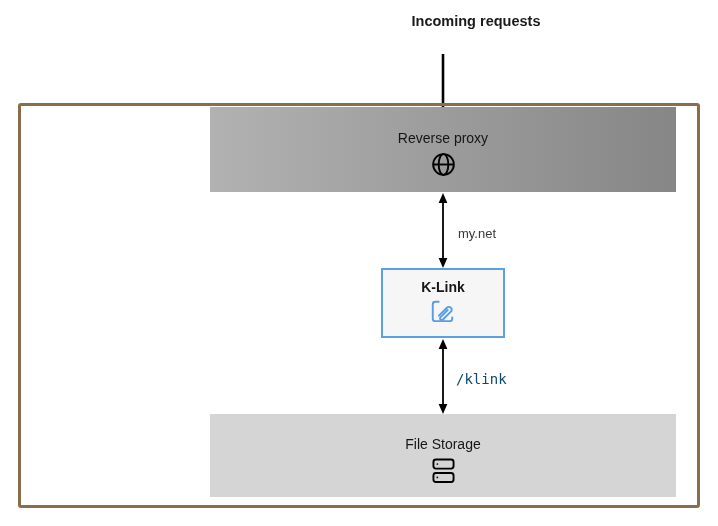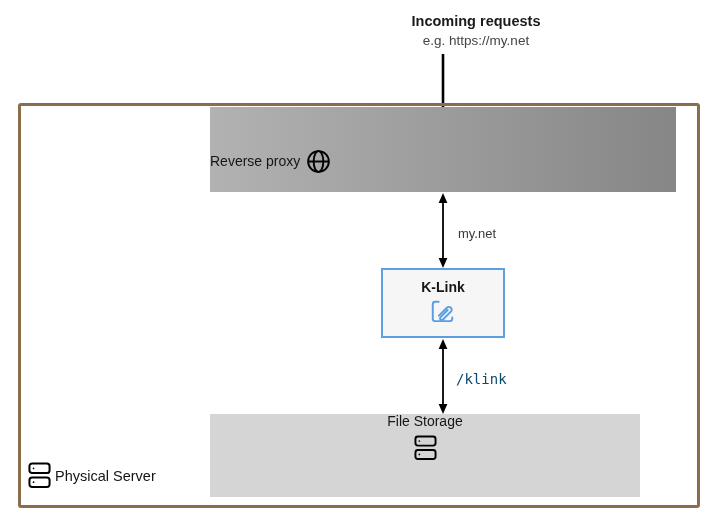--- a/index.html
+++ b/index.html
@@ -45,29 +45,29 @@
     border:3px solid var(--outer-border);
     border-radius:3px;
     background:transparent;
   }
 
   
   .proxy-bar{
     left:210px;top:107px;
     width:466px;height:85px;
     background:linear-gradient(to right,var(--proxy-grad-left),var(--proxy-grad-right));
-    display:flex;flex-direction:row;align-items:center;
+    display:flex;flex-direction:column;align-items:center;
     padding-top:24px;gap:5px;
   }
   .storage-bar{
     left:210px;top:414px;
-    width:430px;height:83px;
+    width:466px;height:83px;
     background:var(--storage-bg);
     display:flex;flex-direction:column;align-items:center;
-    gap:5px;
+    padding-top:23px;gap:5px;
   }
   .bar-label{font-size:14px;color:#161616;line-height:1.1;}
 
   
   .klink-box{
     left:381px;top:268px;
     width:124px;height:70px;
     background:var(--klink-bg);
     border:2px solid var(--klink-border);
     display:flex;flex-direction:column;align-items:center;
@@ -93,21 +93,20 @@
 
   svg{display:block;}
 </style>
 </head>
 <body>
 
 <div class="stage">
 
   <div class="abs top-label">
     <div class="t1">Incoming requests</div>
-    <div class="t2">e.g. https://my.net</div>
   </div>
 
   <svg class="abs" style="left:434px;top:54px;" width="18" height="75" viewBox="0 0 18 75">
     <line x1="9" y1="0" x2="9" y2="57" stroke="#000" stroke-width="2.6"></line>
     <polygon points="2,55 16,55 9,74" fill="#000"></polygon>
   </svg>
 
   <div class="abs outer-box"></div>
 
   <div class="abs proxy-bar">
@@ -144,23 +143,14 @@
   <div class="abs storage-bar">
     <div class="bar-label">File Storage</div>
     <svg width="23" height="28" viewBox="0 0 24 27" fill="none" stroke="#000" stroke-width="2">
       <rect x="1.5" y="1.5" width="21" height="9.5" rx="2.6"></rect>
       <rect x="1.5" y="15.5" width="21" height="9.5" rx="2.6"></rect>
       <circle cx="5.6" cy="6.2" r="0.9" fill="#000" stroke="none"></circle>
       <circle cx="5.6" cy="20.2" r="0.9" fill="#000" stroke="none"></circle>
     </svg>
   </div>
 
-  <div class="abs legend">
-    <svg width="23" height="29" viewBox="0 0 24 28" fill="none" stroke="#000" stroke-width="2.1">
-      <rect x="1.5" y="1.5" width="21" height="10" rx="2.8"></rect>
-      <rect x="1.5" y="16" width="21" height="10" rx="2.8"></rect>
-      <circle cx="5.8" cy="6.5" r="0.9" fill="#000" stroke="none"></circle>
-      <circle cx="5.8" cy="21" r="0.9" fill="#000" stroke="none"></circle>
-    </svg>
-    <span class="legend-text">Physical Server</span>
-  </div>
 
 </div>
 
 </body></html>

